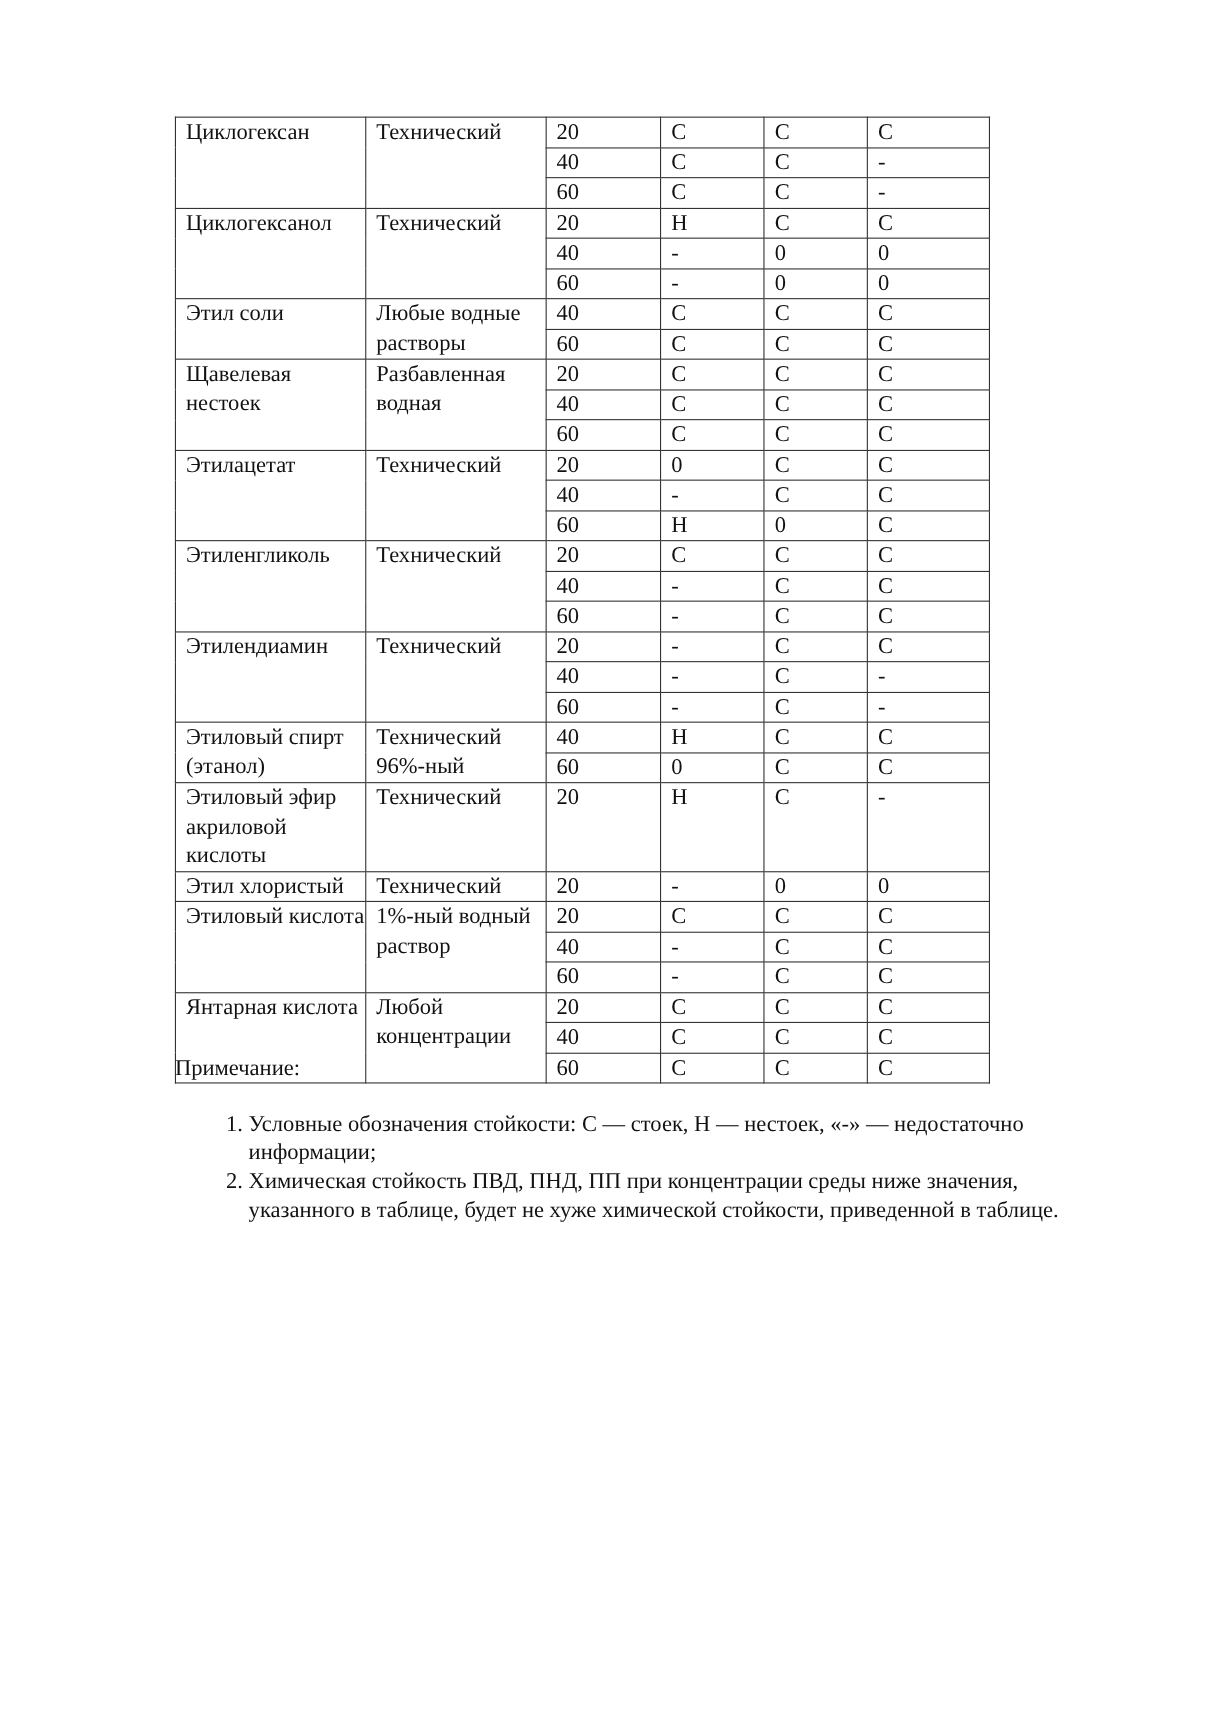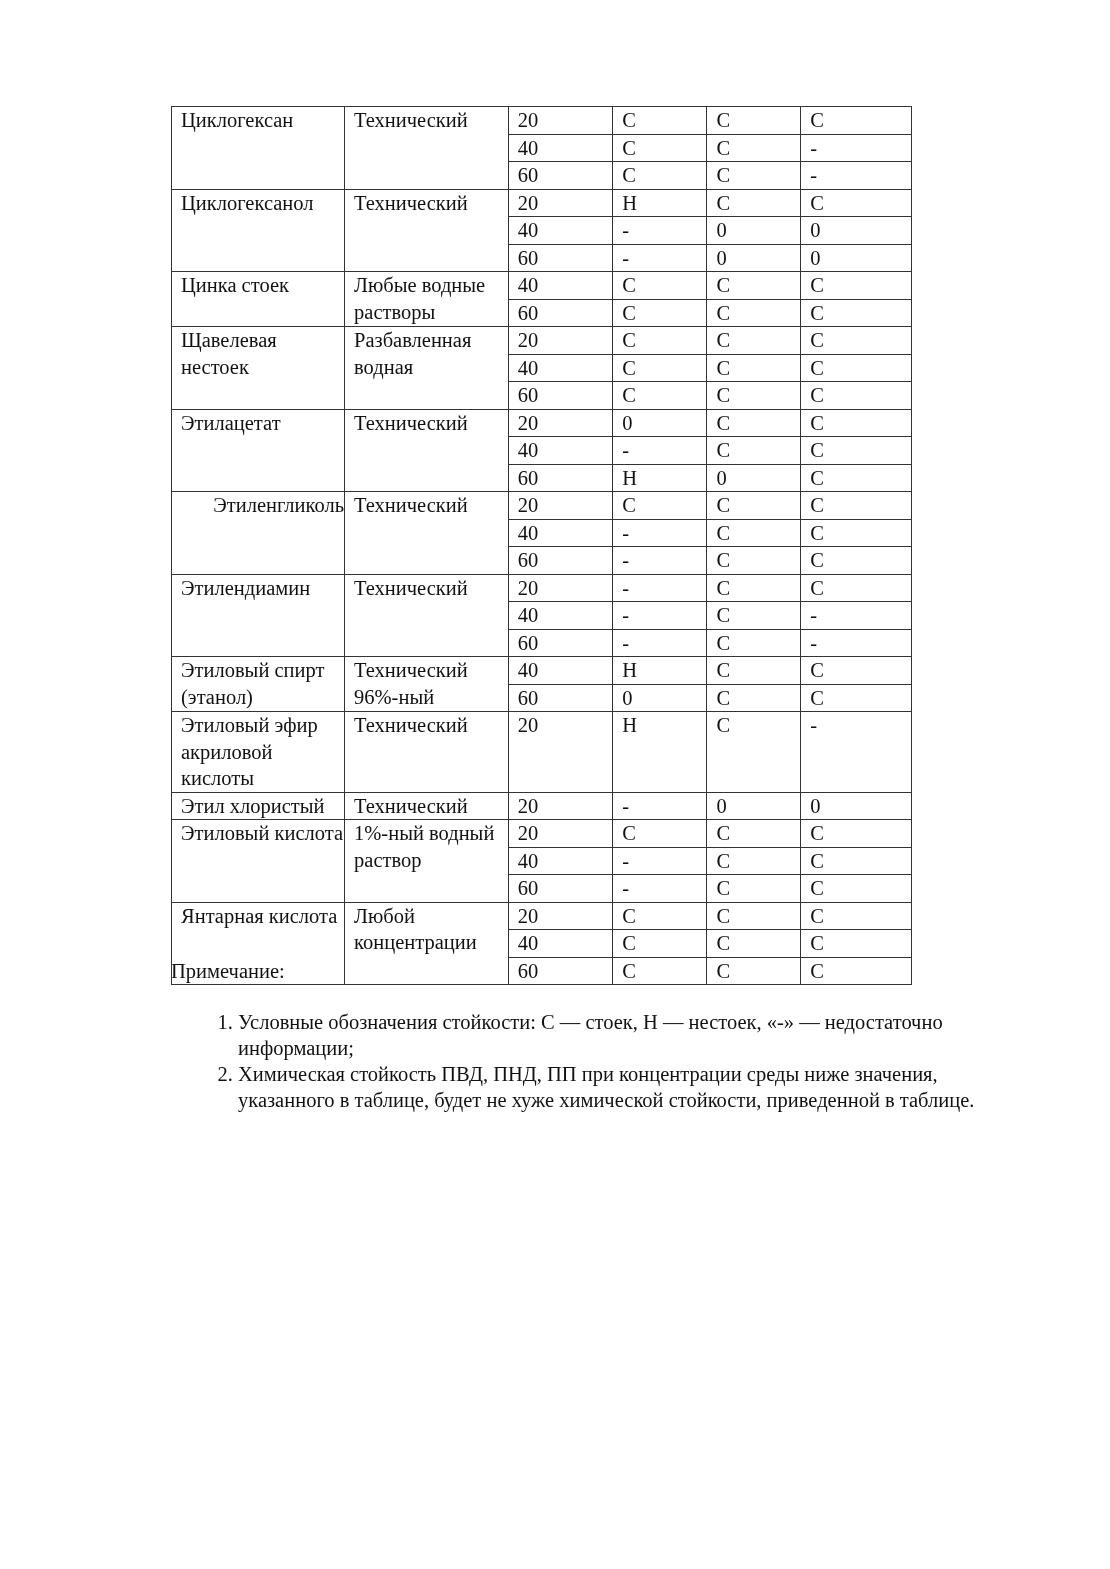--- a/index.html
+++ b/index.html
@@ -1,17 +1,17 @@
 <!DOCTYPE html>
 <html><head>
 <meta charset="utf-8">
 <style>
   html, body { margin:0; padding:0; background:#ffffff; }
   body { width:1110px; height:1569px; position:relative; font-family:"Liberation Serif", serif; color:#111; }
-  .page { position:absolute; left:12px; top:0; width:900px; height:1569px; }
+  .page { position:absolute; left:0; top:0; width:900px; height:1569px; }
   table.chem { position:absolute; left:159px; top:106px; border-collapse:collapse; font-size:20.5px; line-height:26.5px; }
   table.chem td { border:1.5px solid #333; padding:0 0 0 9px; vertical-align:top; height:25px; white-space:nowrap; }
   col.c1 { width:184px; } col.c2 { width:175px; } col.c3 { width:131px; }
   col.c4 { width:119px; } col.c5 { width:119px; } col.c6 { width:142px; }
   .note-title { position:absolute; left:159px; top:958px; font-size:20.5px; line-height:26px; }
   ol.notes { position:absolute; left:190px; top:1009px; margin:0; padding:0 0 0 36px; width:790px; font-size:20.5px; line-height:26px; }
   ol.notes li { padding-left:0; }
 </style>
 </head>
 <body>
@@ -61,21 +61,21 @@
           <td>0</td>
           <td>0</td>
         </tr>
         <tr>
           <td>60</td>
           <td>-</td>
           <td>0</td>
           <td>0</td>
         </tr>
         <tr>
-          <td rowspan="2" style="white-space: normal;">Цинка стоек</td>
+          <td rowspan="2" style="white-space: normal;">Этил соли</td>
           <td rowspan="2" style="white-space: normal;">Любые водные растворы</td>
           <td>40</td>
           <td>С</td>
           <td>С</td>
           <td>С</td>
         </tr>
         <tr>
           <td>60</td>
           <td>С</td>
           <td>С</td>
@@ -115,21 +115,21 @@
           <td>С</td>
           <td>С</td>
         </tr>
         <tr>
           <td>60</td>
           <td>Н</td>
           <td>0</td>
           <td>С</td>
         </tr>
         <tr>
-          <td rowspan="3" style="white-space: normal; text-align: right;">Этиленгликоль</td>
+          <td rowspan="3" style="white-space: normal;">Этиленгликоль</td>
           <td rowspan="3" style="white-space: normal;">Технический</td>
           <td>20</td>
           <td>С</td>
           <td>С</td>
           <td>С</td>
         </tr>
         <tr>
           <td>40</td>
           <td>-</td>
           <td>С</td>

